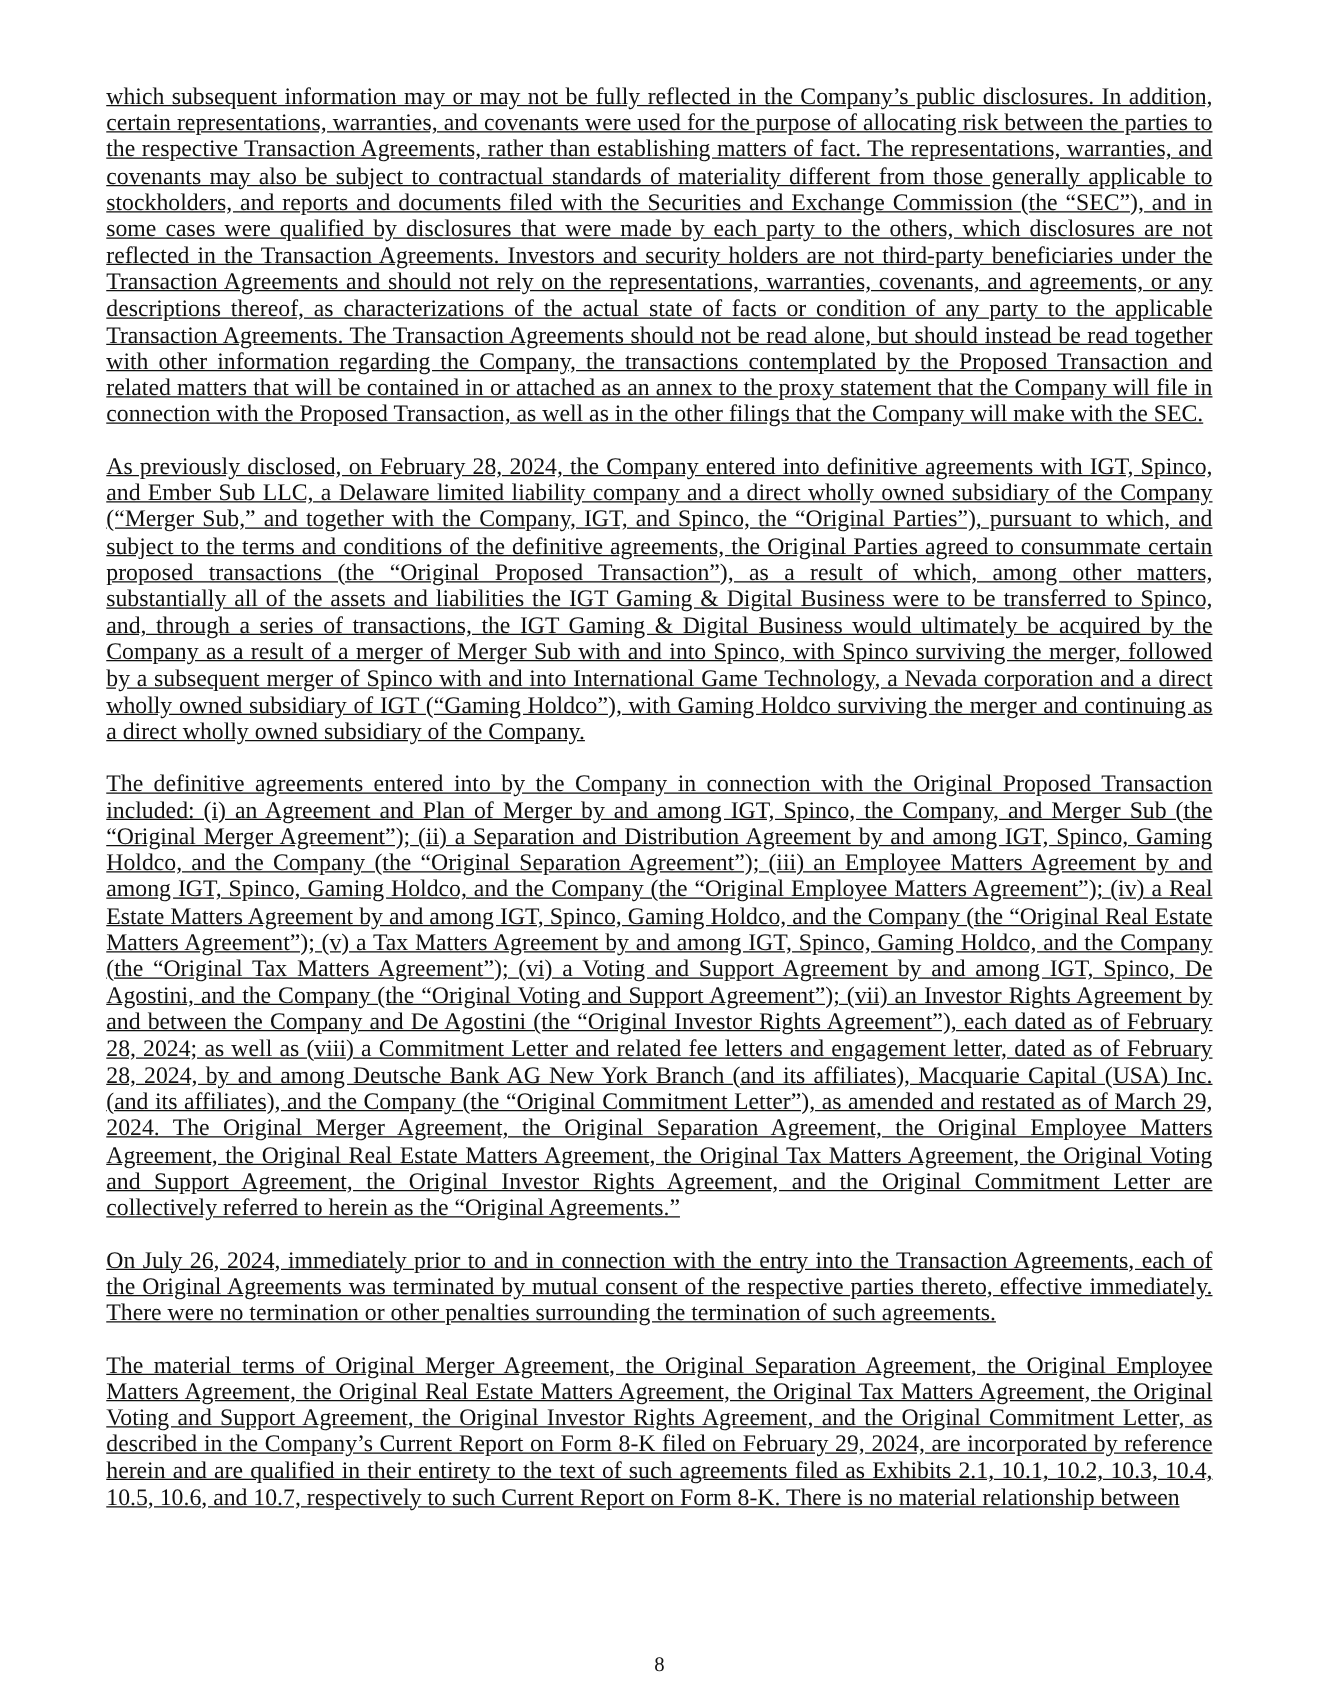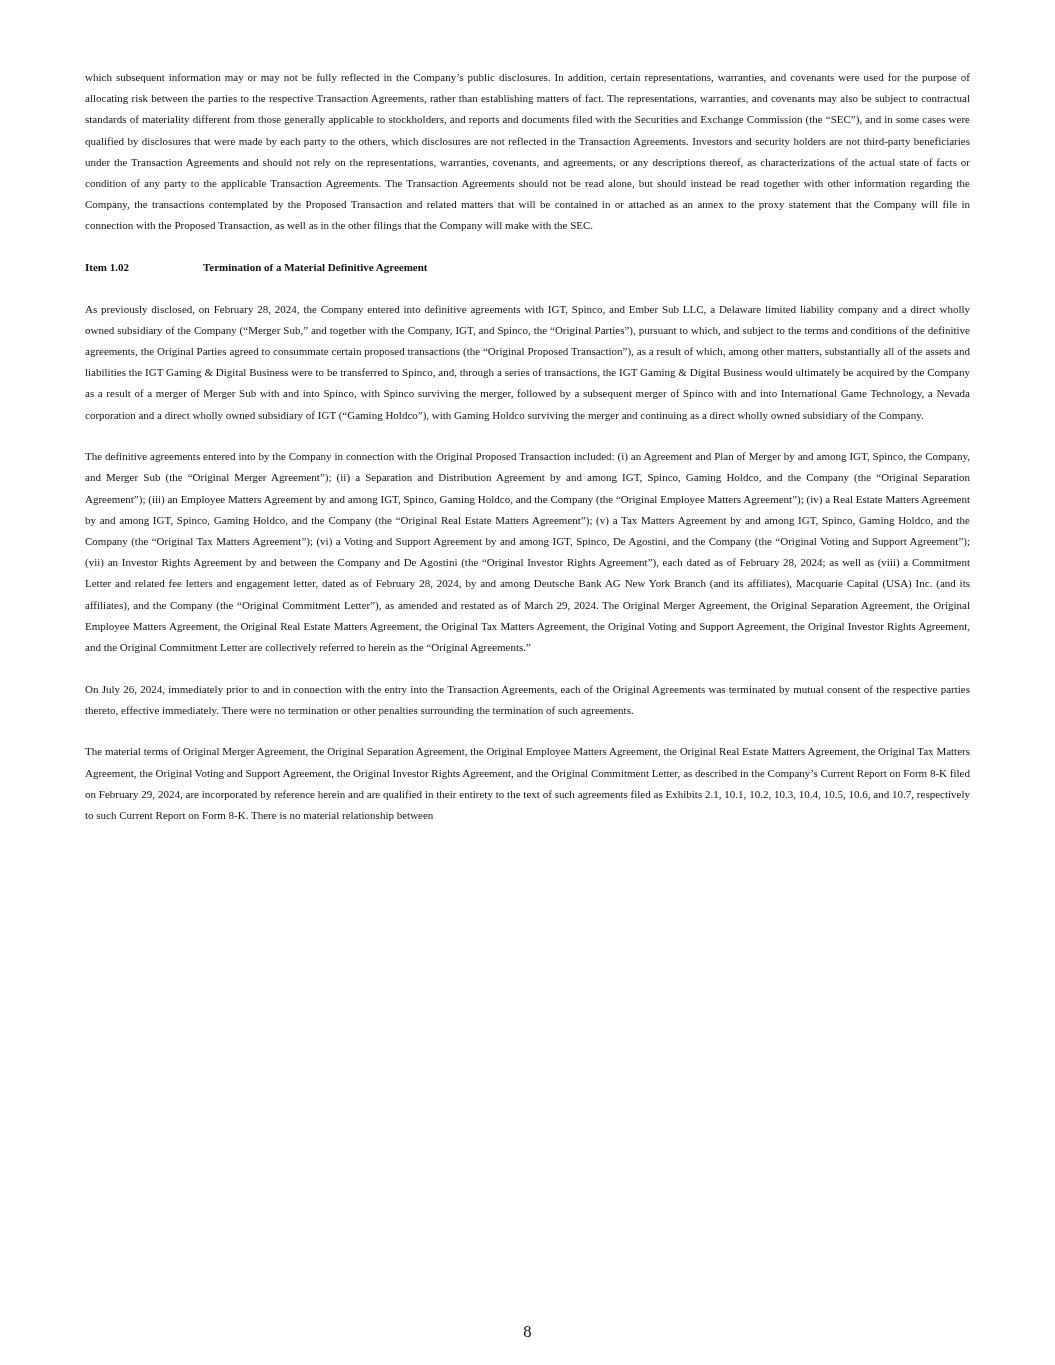--- a/index.html
+++ b/index.html
@@ -3,23 +3,24 @@
 <meta charset="utf-8">
 <style>
   html, body { margin: 0; padding: 0; background: #ffffff; }
   body { width: 1055px; height: 1365px; position: relative; overflow: hidden; }
   .page {
     position: absolute;
     left: 85px;
     top: 67px;
     width: 885px;
     font-family: "Liberation Serif", serif;
-    font-size: 11px;
+    font-size: 19px;
     line-height: 21.2px;
     color: #111111;
+    text-decoration: underline;
   }
   .para {
     margin: 0 0 20.4px 0;
     text-align: justify;
     text-justify: inter-word;
   }
   .heading {
     margin: 0 0 20.4px 0;
     font-weight: bold;
     display: flex;
@@ -34,24 +35,20 @@
     font-size: 16.6px;
     color: #111111;
   }
 </style>
 </head>
 <body>
 
 <div class="page">
   <p class="para">which subsequent information may or may not be fully reflected in the Company’s public disclosures. In addition, certain representations, warranties, and covenants were used for the purpose of allocating risk between the parties to the respective Transaction Agreements, rather than establishing matters of fact. The representations, warranties, and covenants may also be subject to contractual standards of materiality different from those generally applicable to stockholders, and reports and documents filed with the Securities and Exchange Commission (the “SEC”), and in some cases were qualified by disclosures that were made by each party to the others, which disclosures are not reflected in the Transaction Agreements. Investors and security holders are not third-party beneficiaries under the Transaction Agreements and should not rely on the representations, warranties, covenants, and agreements, or any descriptions thereof, as characterizations of the actual state of facts or condition of any party to the applicable Transaction Agreements. The Transaction Agreements should not be read alone, but should instead be read together with other information regarding the Company, the transactions contemplated by the Proposed Transaction and related matters that will be contained in or attached as an annex to the proxy statement that the Company will file in connection with the Proposed Transaction, as well as in the other filings that the Company will make with the SEC.</p>
 
-  <div class="heading">
-    <span class="num">Item 1.02</span>
-    <span>Termination of a Material Definitive Agreement</span>
-  </div>
 
   <p class="para">As previously disclosed, on February 28, 2024, the Company entered into definitive agreements with IGT, Spinco, and Ember Sub LLC, a Delaware limited liability company and a direct wholly owned subsidiary of the Company (“Merger Sub,” and together with the Company, IGT, and Spinco, the “Original Parties”), pursuant to which, and subject to the terms and conditions of the definitive agreements, the Original Parties agreed to consummate certain proposed transactions (the “Original Proposed Transaction”), as a result of which, among other matters, substantially all of the assets and liabilities the IGT Gaming &amp; Digital Business were to be transferred to Spinco, and, through a series of transactions, the IGT Gaming &amp; Digital Business would ultimately be acquired by the Company as a result of a merger of Merger Sub with and into Spinco, with Spinco surviving the merger, followed by a subsequent merger of Spinco with and into International Game Technology, a Nevada corporation and a direct wholly owned subsidiary of IGT (“Gaming Holdco”), with Gaming Holdco surviving the merger and continuing as a direct wholly owned subsidiary of the Company.</p>
   <p class="para">The definitive agreements entered into by the Company in connection with the Original Proposed Transaction included:  (i) an Agreement and Plan of Merger by and among IGT, Spinco, the Company, and Merger Sub (the “Original Merger Agreement”); (ii) a Separation and Distribution Agreement by and among IGT, Spinco, Gaming Holdco, and the Company (the “Original Separation Agreement”); (iii) an Employee Matters Agreement by and among IGT, Spinco, Gaming Holdco, and the Company (the “Original Employee Matters Agreement”); (iv) a Real Estate Matters Agreement by and among IGT, Spinco, Gaming Holdco, and the Company (the “Original Real Estate Matters Agreement”); (v) a Tax Matters Agreement by and among IGT, Spinco, Gaming Holdco, and the Company (the “Original Tax Matters Agreement”); (vi) a Voting and Support Agreement by and among IGT, Spinco, De Agostini, and the Company (the “Original Voting and Support Agreement”); (vii) an Investor Rights Agreement by and between the Company and De Agostini (the “Original Investor Rights Agreement”), each dated as of February 28, 2024; as well as (viii) a Commitment Letter and related fee letters and engagement letter, dated as of February 28, 2024, by and among Deutsche Bank AG New York Branch (and its affiliates), Macquarie Capital (USA) Inc. (and its affiliates), and the Company (the “Original Commitment Letter”), as amended and restated as of March 29, 2024. The Original Merger Agreement, the Original Separation Agreement, the Original Employee Matters Agreement, the Original Real Estate Matters Agreement, the Original Tax Matters Agreement, the Original Voting and Support Agreement, the Original Investor Rights Agreement, and the Original Commitment Letter are collectively referred to herein as the “Original Agreements.”</p>
   <p class="para">On July 26, 2024, immediately prior to and in connection with the entry into the Transaction Agreements, each of the Original Agreements was terminated by mutual consent of the respective parties thereto, effective immediately. There were no termination or other penalties surrounding the termination of such agreements.</p>
   <p class="para">The material terms of Original Merger Agreement, the Original Separation Agreement, the Original Employee Matters Agreement, the Original Real Estate Matters Agreement, the Original Tax Matters Agreement, the Original Voting and Support Agreement, the Original Investor Rights Agreement, and the Original Commitment Letter, as described in the Company’s Current Report on Form 8-K filed on February 29, 2024, are incorporated by reference herein and are qualified in their entirety to the text of such agreements filed as Exhibits 2.1, 10.1, 10.2, 10.3, 10.4, 10.5, 10.6, and 10.7, respectively to such Current Report on Form 8-K. There is no material relationship between</p>
 </div>
 
 <div class="footer">8</div>
 
 </body></html>

